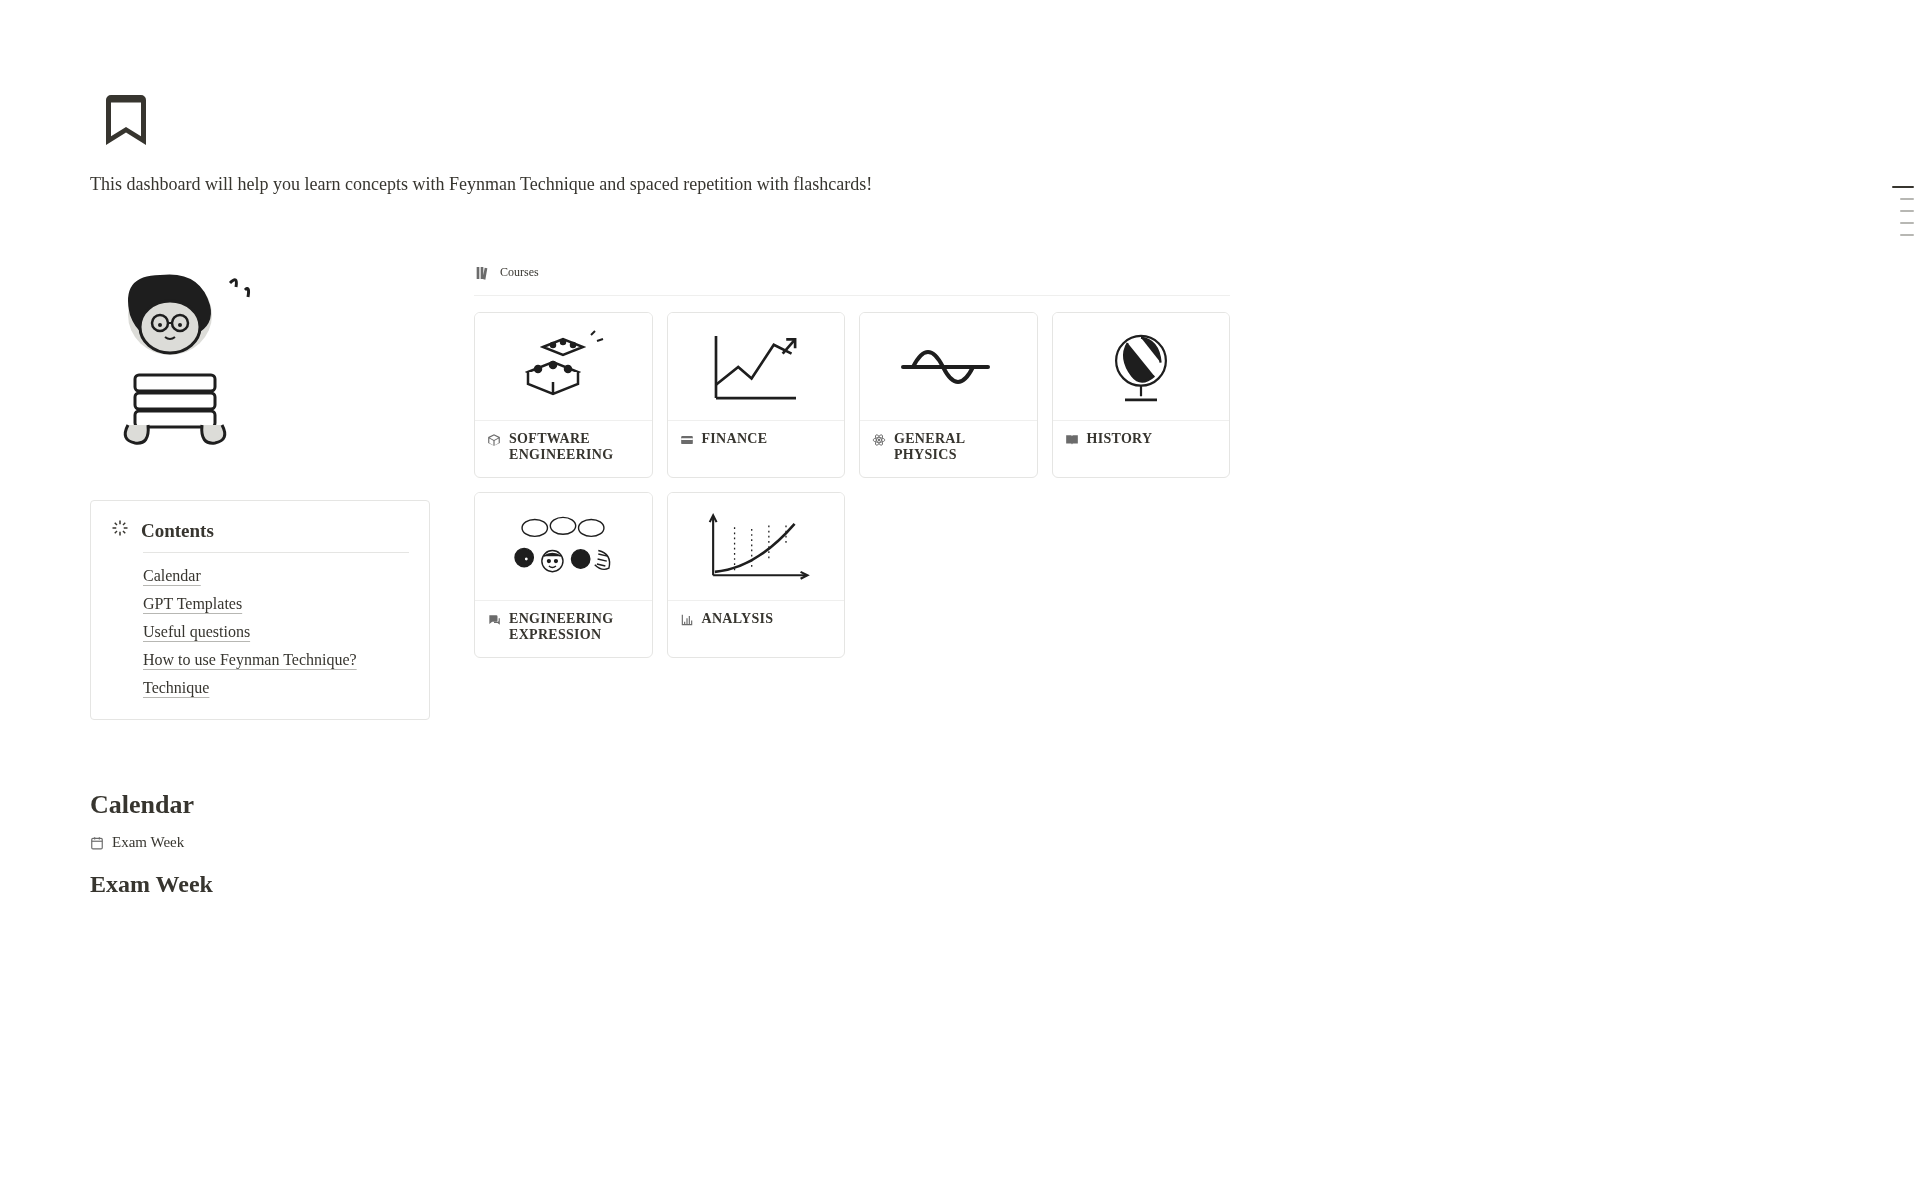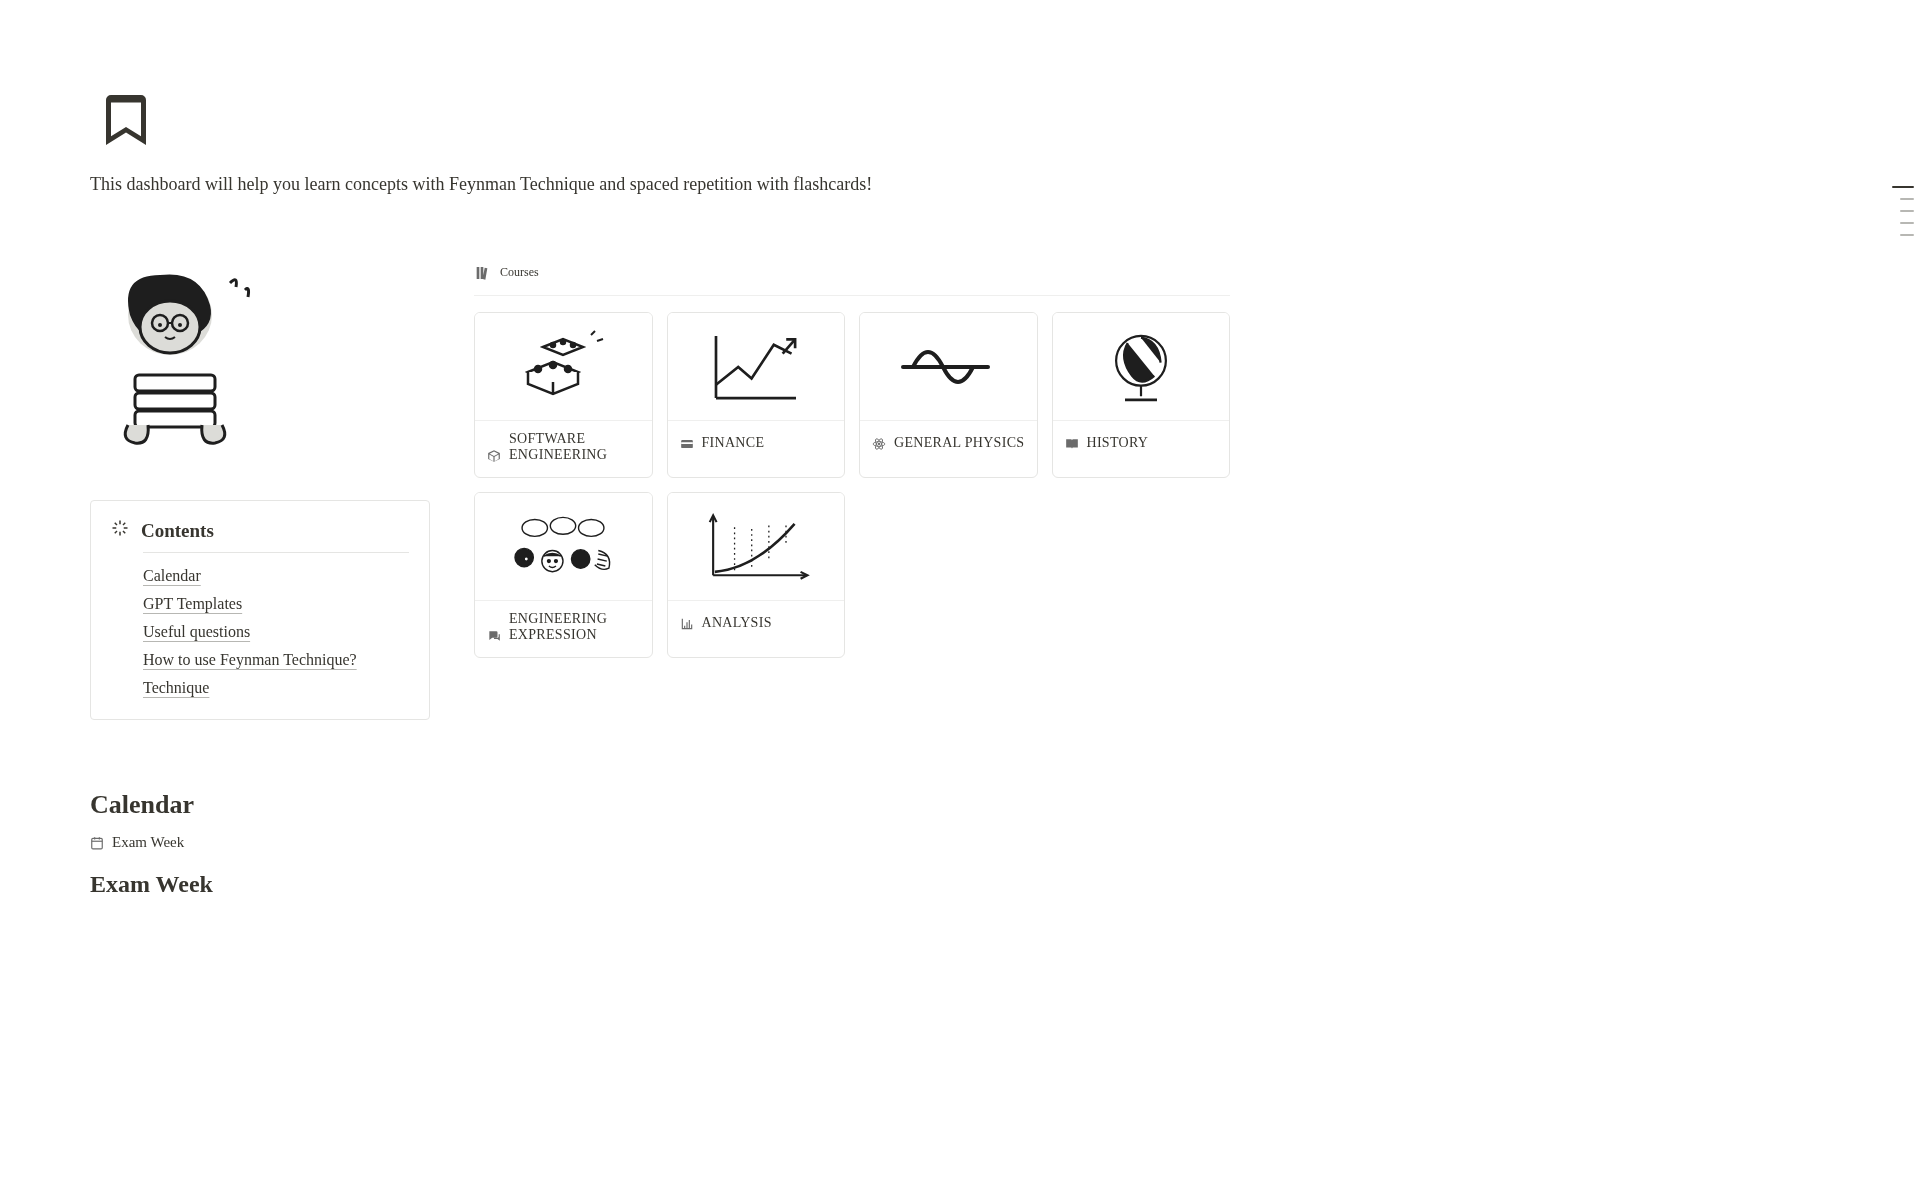--- a/index.html
+++ b/index.html
@@ -105,24 +105,24 @@
     border-bottom: 1px solid #efefee;
     display: flex;
     align-items: center;
     justify-content: center;
     background: #fff;
   }
   .card-img svg { width: 120px; height: 80px; }
   .card-label {
     padding: 10px 12px 14px 12px;
     display: flex;
-    align-items: flex-end;
+    align-items: flex-start;
     gap: 8px;
     font-size: 14px;
-    font-weight: 400;
+    font-weight: 700;
     letter-spacing: 0.3px;
     min-height: 44px;
   }
   .card-label .mini-icon { width: 14px; height: 14px; flex-shrink: 0; margin-top: 2px; fill:#6b6b6b; }
   .calendar-section { margin-top: 70px; }
   .calendar-section h2 {
     font-size: 26px;
     font-weight: 700;
     margin-bottom: 14px;
   }

